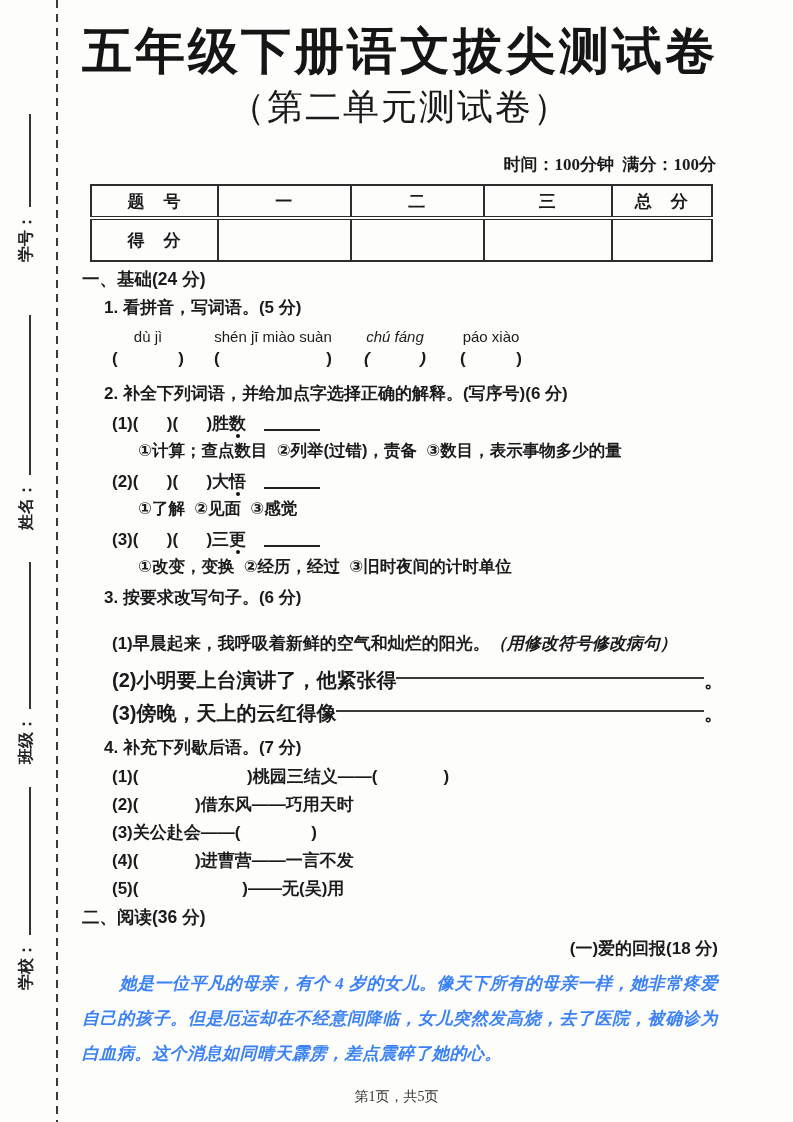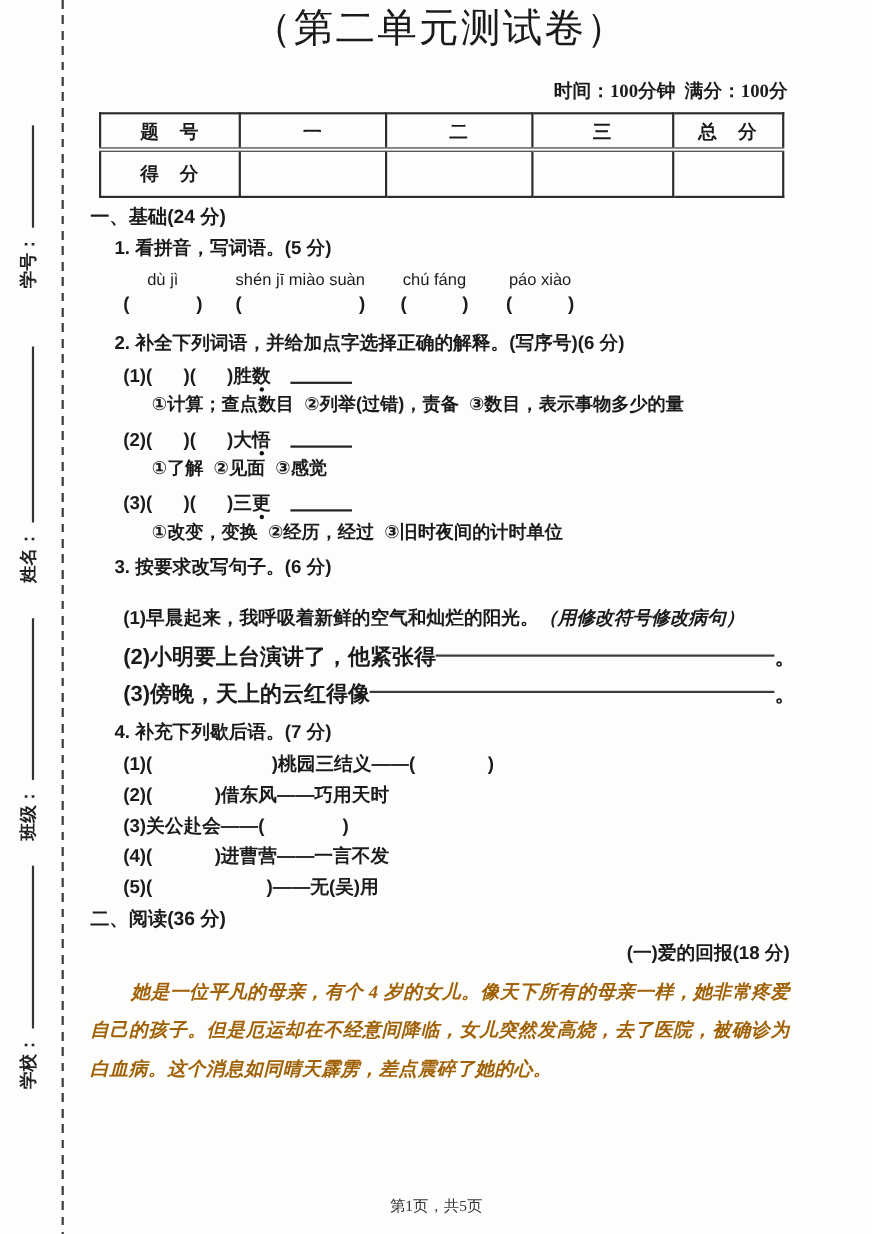--- a/index.html
+++ b/index.html
@@ -59,21 +59,21 @@
   .sec { margin-top:6px; font-size:17.5px; line-height:22px; font-weight:700; }
   .stem { margin-top:6px; margin-left:22px; font-size:17px; line-height:24px; font-weight:700; }
   .pre-txt { white-space:pre; }
   
   .q1row { display:flex; margin-left:30px; margin-top:8px; }
   .q1g { display:flex; flex-direction:column; }
   .q1g .pin { text-align:center; font-size:15px; font-weight:500; line-height:18px; white-space:nowrap; }
   .q1g .brk { display:flex; justify-content:space-between; font-size:17px; font-weight:600; line-height:22px; margin-top:2px; }
   .g1 { width:72px; }
   .g2 { width:118px; margin-left:30px; }
-  .g3 { width:62px; margin-left:32px; }
+  .g3 { width:62px; margin-left:32px;font-style:italic; }
   .g4 { width:62px; margin-left:34px; }
   
   .sub { margin-left:30px; margin-top:5px; font-size:17px; line-height:26px; font-weight:700; }
   .opts { margin-left:56px; margin-top:1px; font-size:16.5px; line-height:24px; font-weight:700; white-space:pre; }
   .dotchar { position:relative; }
   .dotchar::after {
     content:""; position:absolute; left:50%; bottom:-5px; width:4px; height:4px;
     background:#111; border-radius:50%; transform:translateX(-50%);
   }
   .blank { display:inline-block; width:56px; border-bottom:2px solid #222; height:14px; margin-left:18px; vertical-align:-2px; }
@@ -83,21 +83,21 @@
   .fill-row { display:flex; align-items:center; margin-left:30px; margin-top:5px; font-size:20px; line-height:28px; font-weight:700; }
   .fill-line { flex:1; border-bottom:2px solid #3a3a3a; margin-bottom:5px; }
   .fill-row .period { width:14px; }
   
   .q4item { margin-left:30px; font-size:17px; line-height:27px; font-weight:700; white-space:pre; }
   .q4item + .q4item { margin-top:1px; }
   
   .rtitle { margin-top:8px; text-align:right; font-size:17px; line-height:26px; font-weight:700; }
   .passage {
     margin-top:4px; font-size:17px; line-height:35px; text-align:justify;
-    text-indent:2.2em; letter-spacing:0.5px; font-weight:600; color:#a16207;
+    text-indent:2.2em; letter-spacing:0.5px; font-weight:600; color:#3b82f6;
     font-family:"Liberation Serif","DejaVu Serif",serif; font-style:italic;
   }
   .footer {
     position:absolute; left:0; width:793px; bottom:16px; text-align:center;
     font-size:14px; color:#333; font-family:"Liberation Serif","DejaVu Serif",serif;
   }
 </style>
 </head>
 <body>
 
@@ -117,20 +117,21 @@
     <span>班级：</span>
     <span class="side-line"></span>
   </div>
   <div class="side-group sg4">
     <span>学校：</span>
     <span class="side-line"></span>
   </div>
 
   <div class="content">
 
+    <div class="title">五年级下册语文拔尖测试卷</div>
     <div class="subtitle">（第二单元测试卷）</div>
     <div class="meta">时间：100分钟  满分：100分</div>
 
     <table class="score">
       <tbody>
           <tr class="hd">
         <td class="c0">题　号</td>
         <td class="c1">一</td>
         <td class="c2">二</td>
         <td class="c3">三</td>

